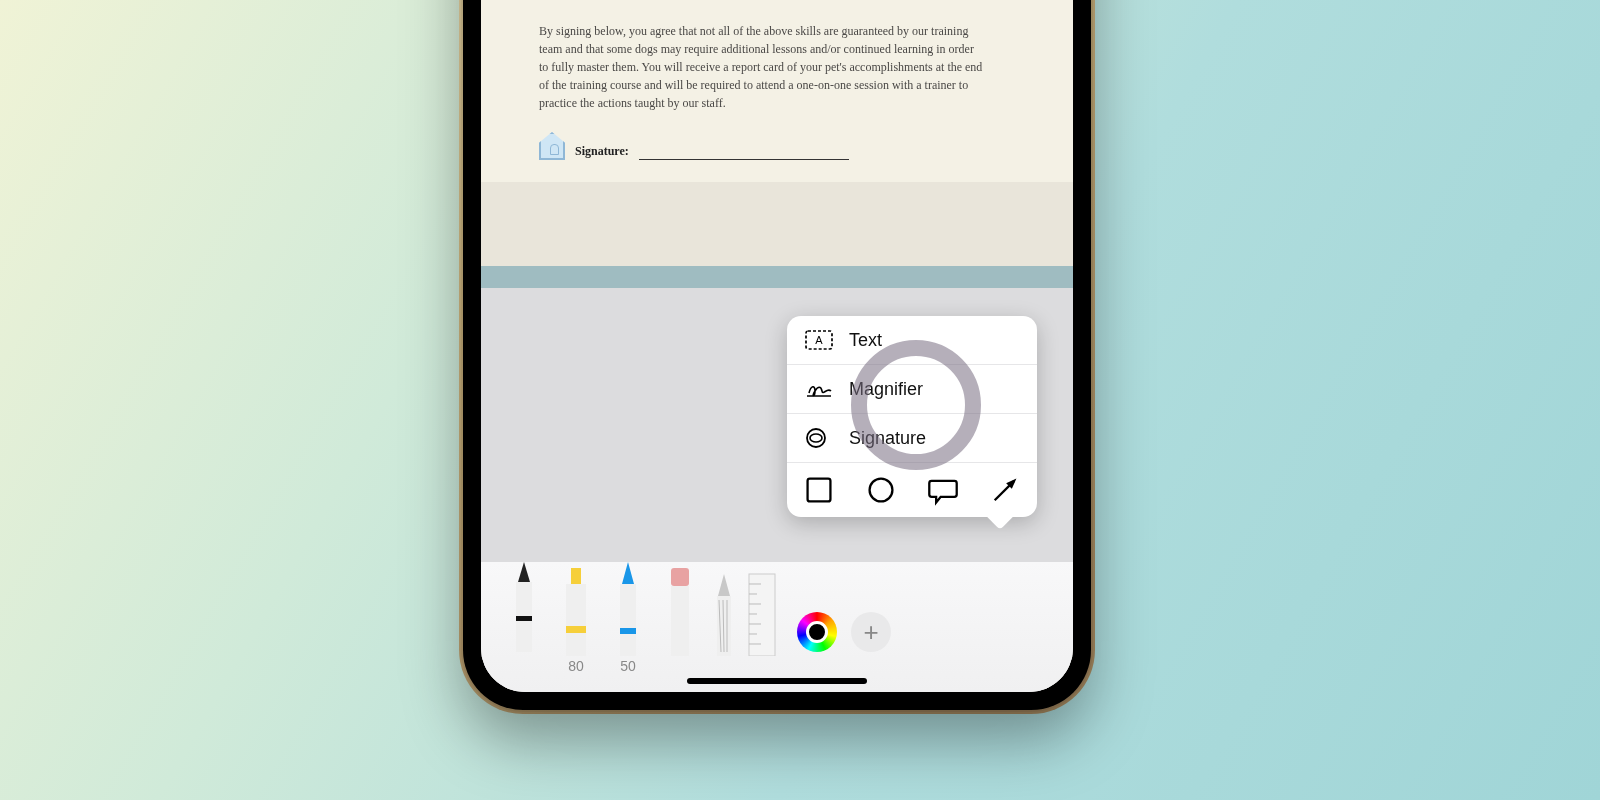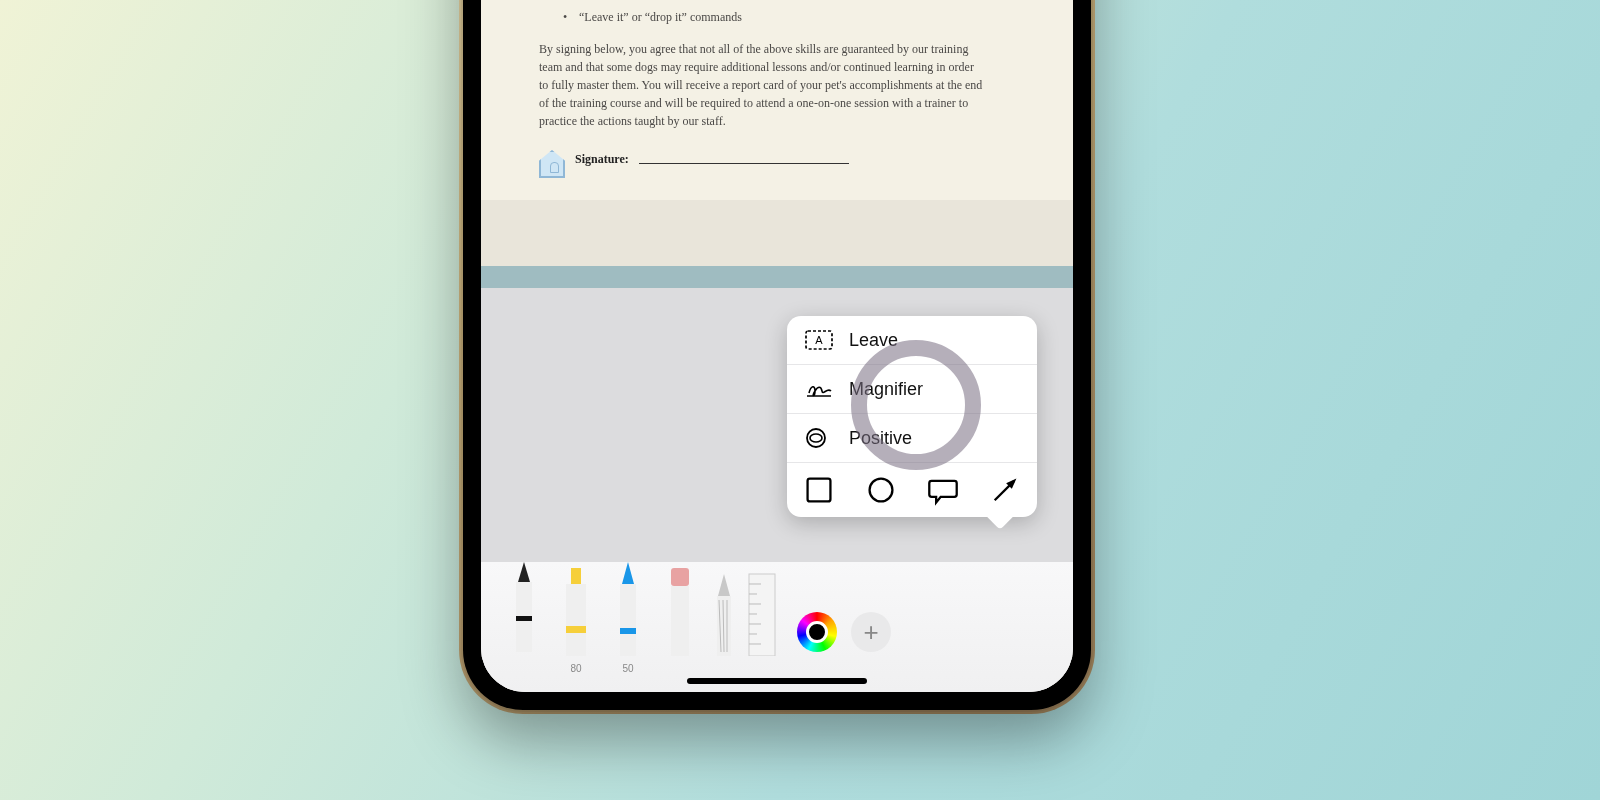--- a/index.html
+++ b/index.html
@@ -58,21 +58,21 @@
   .doc ul li::before {
     content: "•";
     position: absolute;
     left: 4px;
   }
   .para {
     padding: 14px 60px 0 30px;
   }
   .sigline {
     display: flex;
-    align-items: flex-start;
+    align-items: flex-end;
     padding: 20px 0 6px 30px;
     gap: 10px;
   }
   .house {
     width: 26px; height: 28px;
     background: #cfe6f5;
     border: 2px solid #8fb7d6;
     position: relative;
     clip-path: polygon(50% 0, 100% 38%, 100% 100%, 0 100%, 0 38%);
   }
@@ -168,21 +168,21 @@
     height: 130px;
     background: linear-gradient(#f8f8f9,#f0f0f1);
     display:flex;
     align-items:flex-end;
     padding: 0 20px 36px 20px;
     gap: 6px;
     z-index: 70;
   }
   .tool { width: 46px; height: 84px; position: relative; }
   .tool svg { position:absolute; bottom:0; left:0; width:100%; }
-  .tool-label { position:absolute; bottom:-18px; left:0; right:0; text-align:center; font-size:10px; color:#888;margin-top:20px; }
+  .tool-label { position:absolute; bottom:-18px; left:0; right:0; text-align:center; font-size:14px; color:#888;margin-top:20px; }
 
   .color-picker {
     width: 40px; height:40px; border-radius:50%;
     background: conic-gradient(red,orange,yellow,lime,cyan,blue,magenta,red);
     display:flex; align-items:center; justify-content:center;
     margin-bottom: 4px;
     margin-left: 12px;
   }
   .color-picker .inner { width: 22px; height:22px; border-radius:50%; background:#000; border:3px solid #fff; }
   .plus-btn {
@@ -205,60 +205,59 @@
   }
 </style>
 </head>
 <body>
 
 <div class="phone">
   <div class="screen">
 
     <div class="doc">
       <ul>
-        <li>“Leave it” or “drop it” commands</li>
       </ul>
       <p class="para">By signing below, you agree that not all of the above skills are guaranteed by our training team and that some dogs may require additional lessons and/or continued learning in order to fully master them. You will receive a report card of your pet's accomplishments at the end of the training course and will be required to attend a one-on-one session with a trainer to practice the actions taught by our staff.</p>
       <div class="sigline">
         <span class="house"></span>
         <span class="sig-label">Signature:</span>
         <span class="underline"></span>
       </div>
     </div>
     <div class="doc-footer"></div>
 
     <div class="canvas"></div>
 
     <div class="popover">
       <div class="pop-row">
         <span class="pop-icon">
           <svg viewBox="0 0 28 20">
               <rect x="1" y="1" width="26" height="18" rx="2" fill="none" stroke="#000" stroke-width="1.7" stroke-dasharray="3 2"></rect>
               <text x="14" y="14" text-anchor="middle" font-size="11" font-family="Arial" fill="#000">A</text>
             </svg>
         </span>
-        <span>Leave</span>
+        <span>Text</span>
       </div>
       <div class="pop-row">
         <span class="pop-icon">
           <svg viewBox="0 0 28 20">
               <path d="M2 17 L26 17" stroke="#000" stroke-width="1.5"></path>
               <path d="M4 14 C 6 6, 10 6, 10 12 C 10 18, 6 18, 10 12 C 13 7, 16 7, 17 12 C 18 17, 22 8, 26 12" fill="none" stroke="#000" stroke-width="1.6"></path>
             </svg>
         </span>
         <span>Magnifier</span>
       </div>
       <div class="pop-row">
         <span class="pop-icon">
           <svg viewBox="0 0 28 24">
               <circle cx="11" cy="12" r="9" fill="none" stroke="#000" stroke-width="1.8"></circle>
               <path d="M5 12 a6 4 0 0 1 12 0 a6 4 0 0 1 -12 0" fill="none" stroke="#000" stroke-width="1.6"></path>
             </svg>
         </span>
-        <span>Positive</span>
+        <span>Signature</span>
       </div>
       <div class="shape-row">
         <span class="shape">
           <svg viewBox="0 0 28 28">
               <rect x="4" y="4" width="20" height="20" rx="2" fill="none" stroke="#000" stroke-width="2"></rect>
             </svg>
         </span>
         <span class="shape">
           <svg viewBox="0 0 28 28">
               <circle cx="14" cy="14" r="10" fill="none" stroke="#000" stroke-width="2"></circle>

